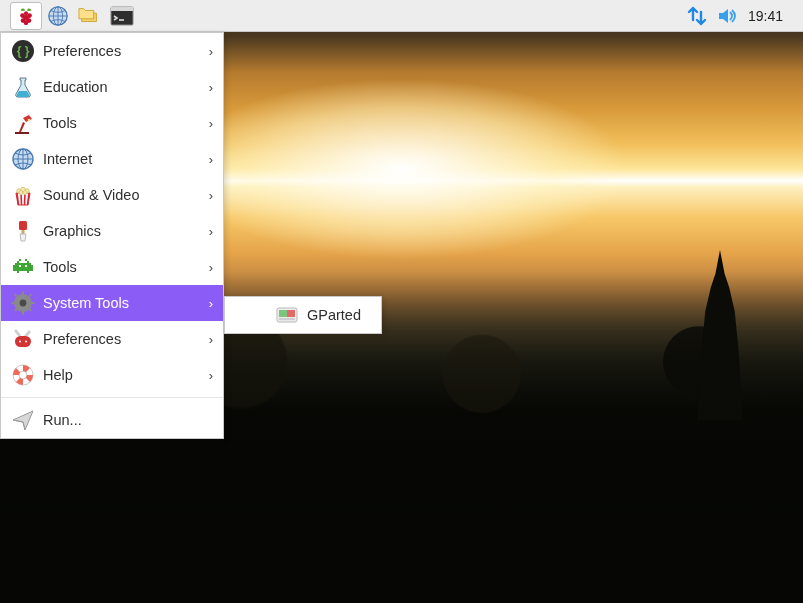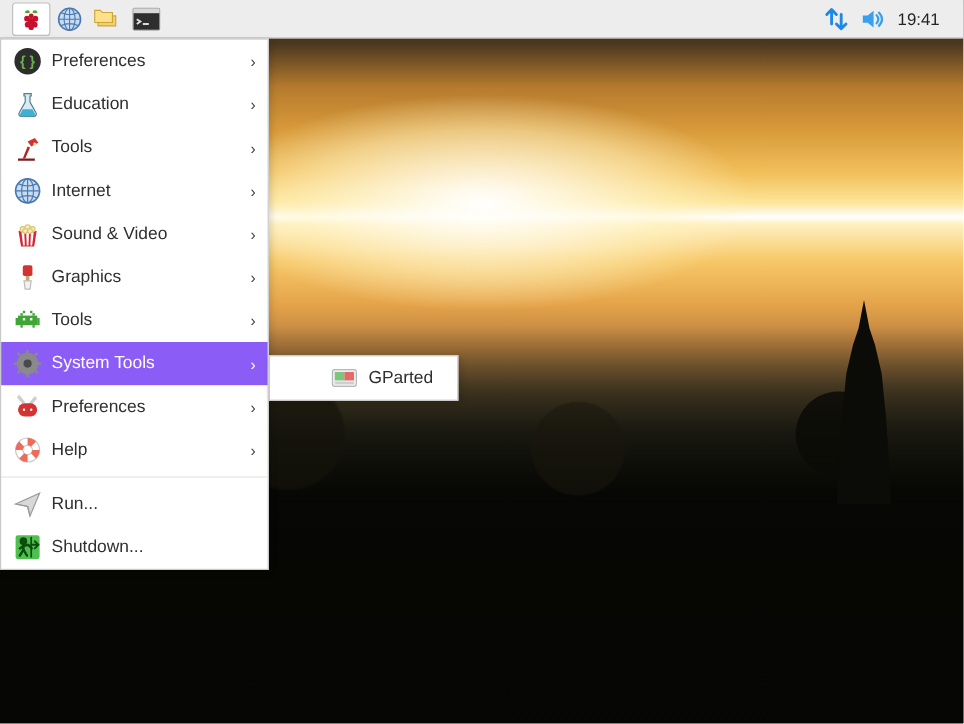--- a/index.html
+++ b/index.html
@@ -302,38 +302,20 @@
   <div class="menu-item">
     <span class="mi-icon">
         <svg width="24" height="24" viewBox="0 0 24 24">
           <path d="M2 12 22 3 14 22 12 14z" fill="#d8d8d8" stroke="#9a9a9a"></path>
           <path d="M2 12l10 2 2 8" fill="none" stroke="#9a9a9a"></path>
         </svg>
       </span>
     <span>Run...</span>
   </div>
 
-  <div class="menu-item">
-    <span class="mi-icon">
-        <svg width="24" height="24" viewBox="0 0 24 24">
-          <rect x="2" y="2" width="20" height="20" rx="2" fill="#4fbf4f"></rect>
-          <g stroke="#0c4d0c" stroke-width="2" fill="none" stroke-linecap="round">
-            <circle cx="8.5" cy="7" r="2.2" fill="#0c4d0c"></circle>
-            <path d="M8.5 9v5"></path>
-            <path d="M8.5 14l-3 5"></path>
-            <path d="M8.5 14l3 5"></path>
-            <path d="M8.5 11l-3 2"></path>
-            <path d="M8.5 11l4-1 3 3"></path>
-            <path d="M15 4v16" stroke-width="1.4"></path>
-            <path d="M15 10h5M18 7l3 3-3 3" stroke-width="1.6"></path>
-          </g>
-        </svg>
-      </span>
-    <span>Shutdown...</span>
-  </div>
 </div>
 
 <div class="submenu">
   <div class="menu-item">
     <span class="mi-icon">
         <svg width="24" height="24" viewBox="0 0 24 24">
           <rect x="2" y="5" width="20" height="14" rx="2" fill="#eeeeee" stroke="#b8b8b8"></rect>
           <rect x="4" y="7" width="8" height="7" fill="#7bc67b"></rect>
           <rect x="12" y="7" width="8" height="7" fill="#e46a6a"></rect>
           <rect x="4" y="15" width="16" height="2.2" fill="#cfcfcf"></rect>

